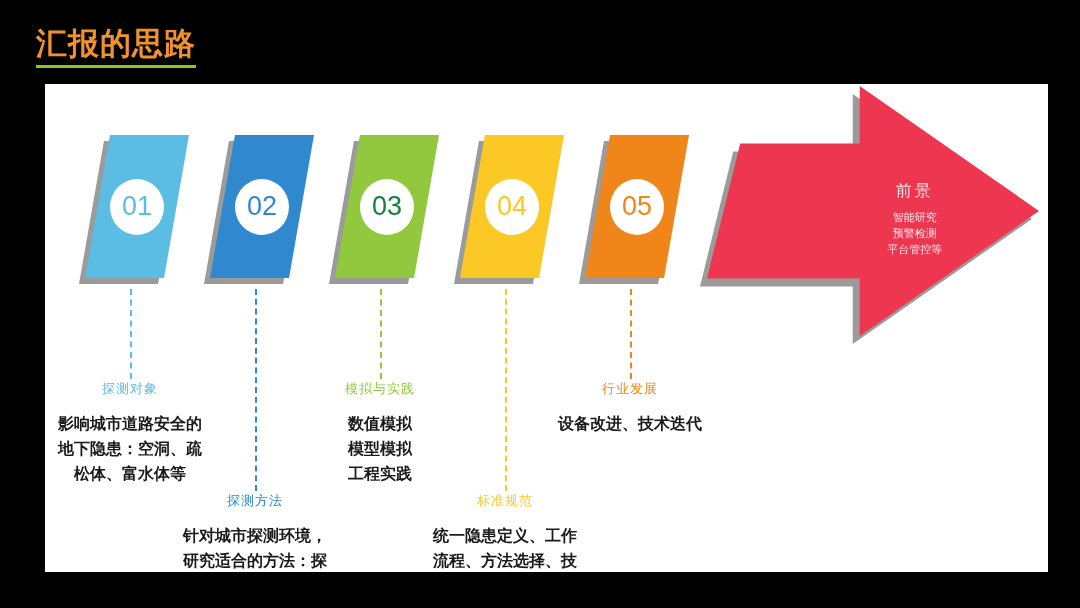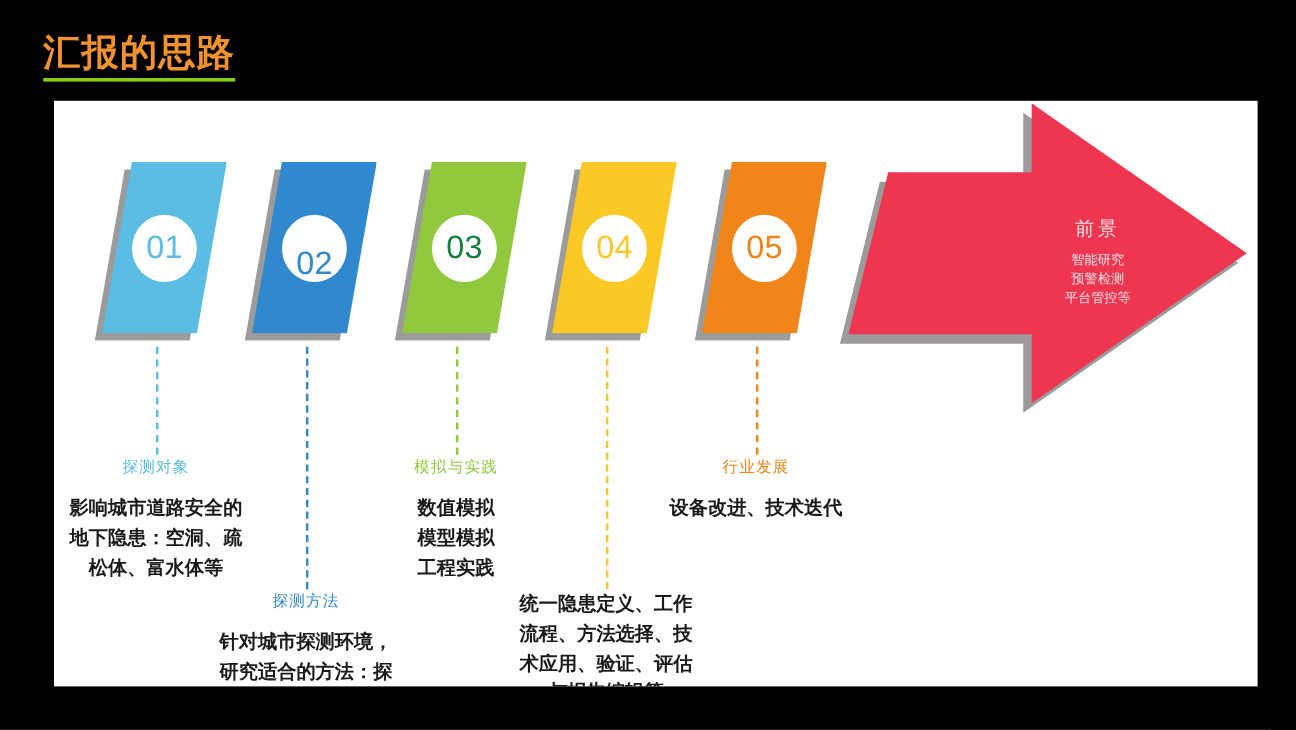--- a/index.html
+++ b/index.html
@@ -160,21 +160,21 @@
     <div class="card-shadow"></div>
     <div class="card-face" style="background: rgb(91, 188, 228);"></div>
     <div class="card-num-circle" style="color: rgb(91, 188, 228);">
       <span>01</span>
     </div>
   </div>
 
   <div class="card-wrap" style="left:165px;">
     <div class="card-shadow"></div>
     <div class="card-face" style="background: rgb(48, 137, 206);"></div>
-    <div class="card-num-circle" style="color: rgb(48, 137, 206); align-items: flex-end;">
+    <div class="card-num-circle" style="color: rgb(48, 137, 206);">
       <span>02</span>
     </div>
   </div>
 
   <div class="card-wrap" style="left:290px;">
     <div class="card-shadow"></div>
     <div class="card-face" style="background: rgb(146, 200, 62);"></div>
     <div class="card-num-circle" style="color: #15803d;">
       <span>03</span>
     </div>
@@ -229,20 +229,21 @@
   </div>
 
   <div class="info-block" style="left:255px; top:296px;">
     <div class="info-heading" style="color:#92C83E;">模拟与实践</div>
     <div class="info-body" style="white-space:pre-line;">数值模拟
 模型模拟
 工程实践</div>
   </div>
 
   <div class="info-block" style="left:380px; top:408px;">
+    <div class="info-heading" style="color:#FCC825;">标准规范</div>
     <div class="info-body" style="white-space:pre-line;">统一隐患定义、工作
 流程、方法选择、技
 术应用、验证、评估
 与报告编辑等</div>
   </div>
 
   <div class="info-block" style="left:505px; top:296px;">
     <div class="info-heading" style="color:#F08519;">行业发展</div>
     <div class="info-body" style="white-space:pre-line;">设备改进、技术迭代</div>
   </div>

